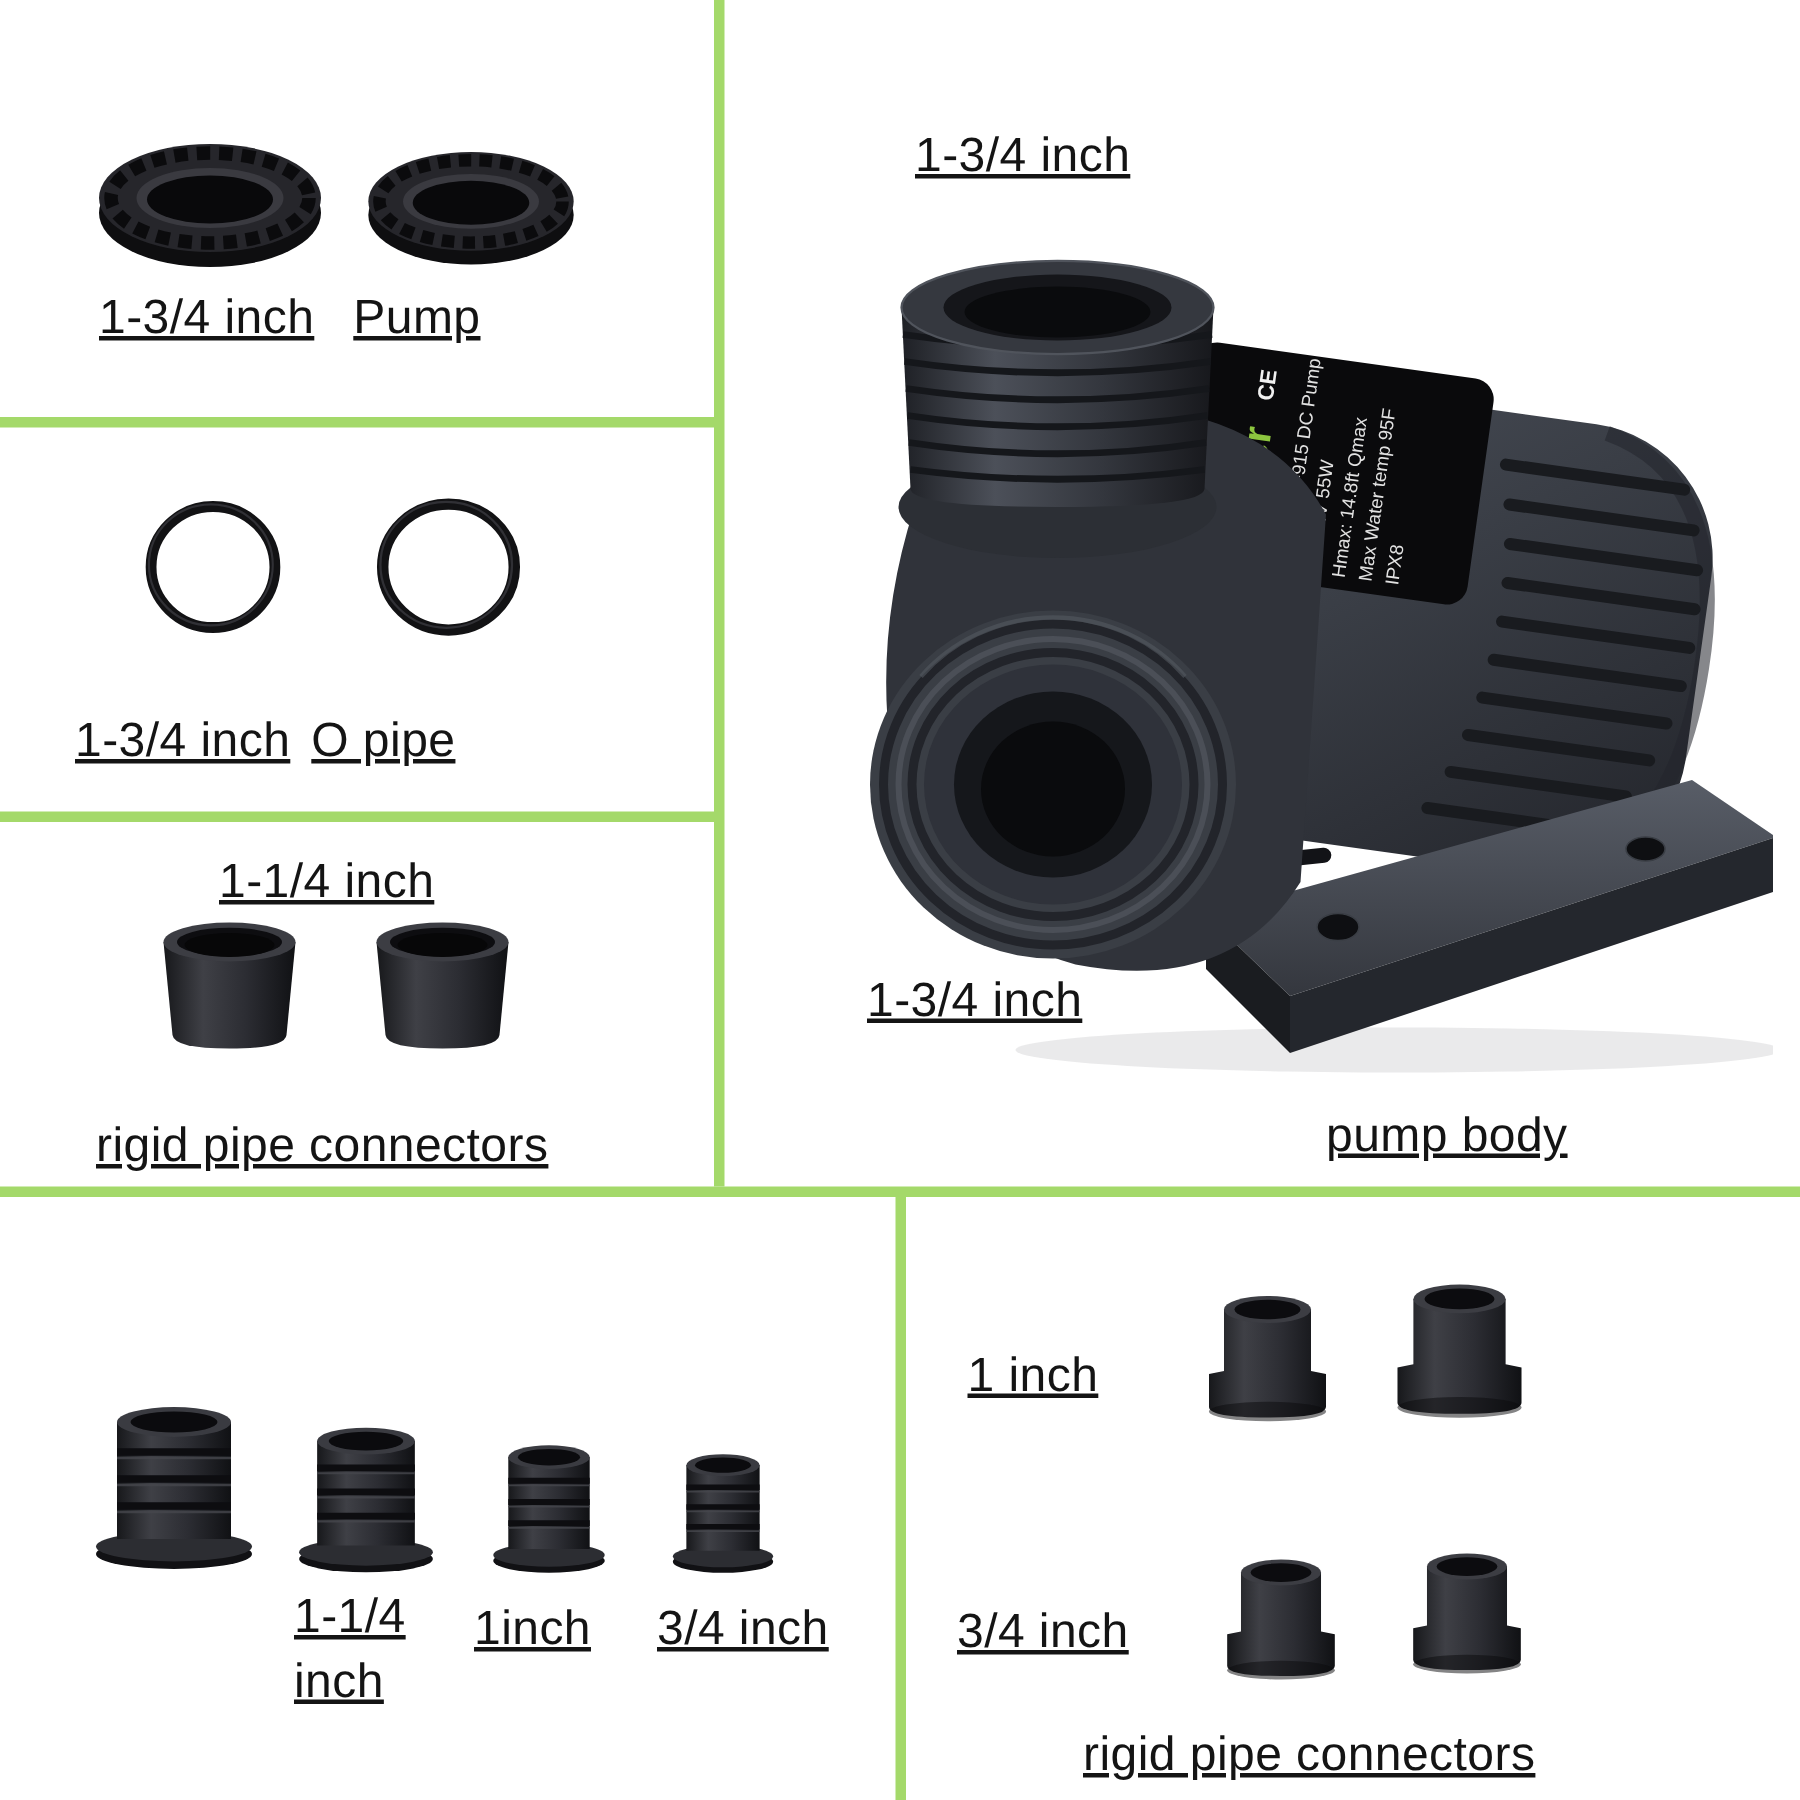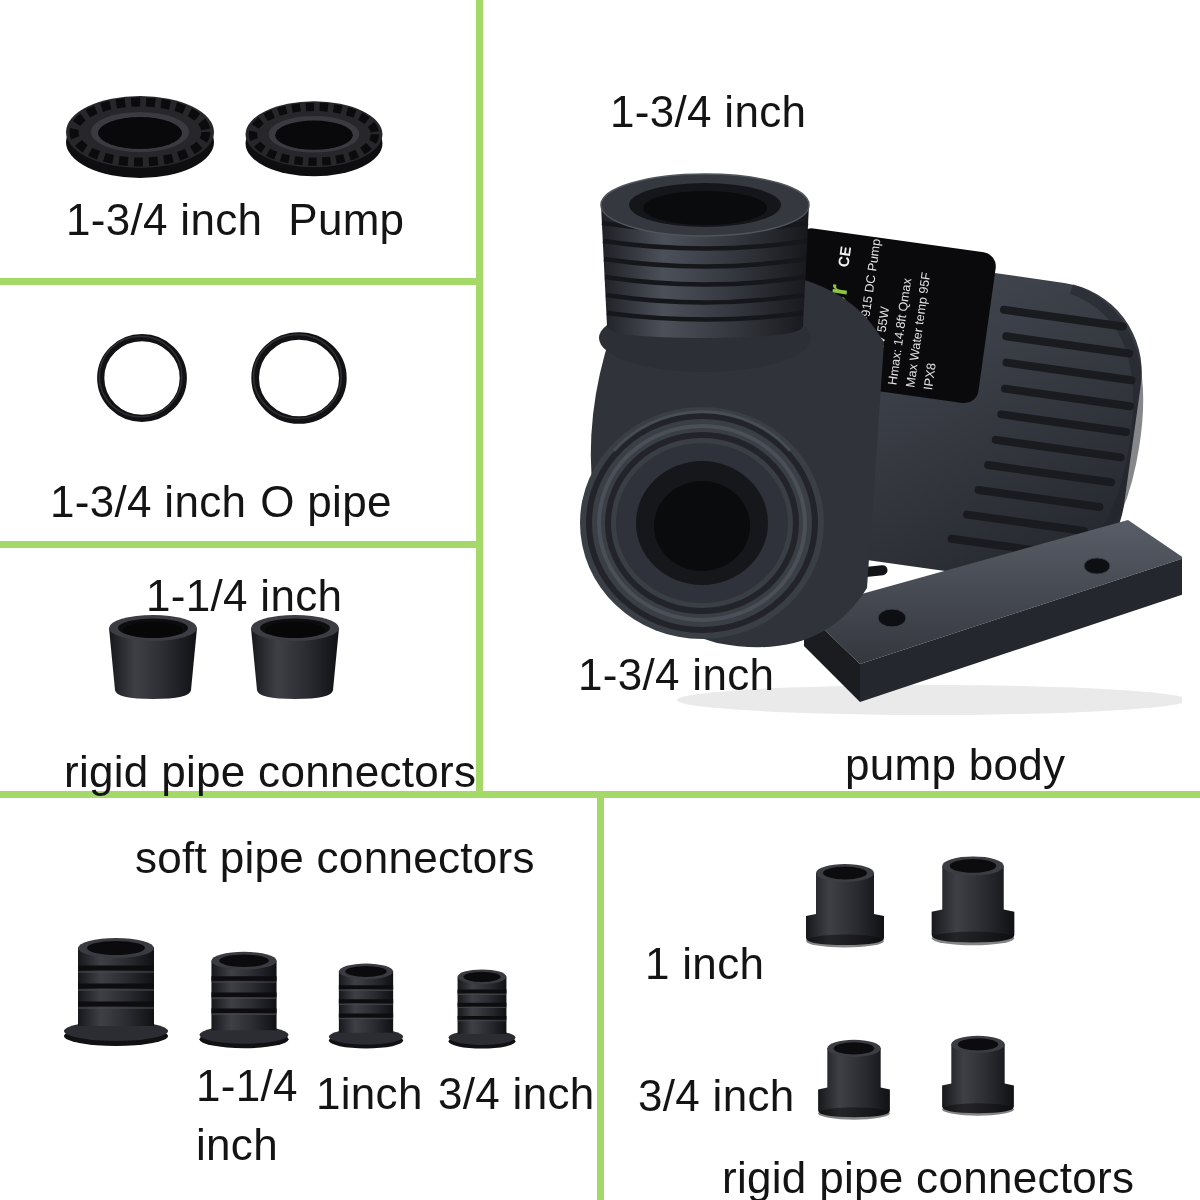--- a/index.html
+++ b/index.html
@@ -1,21 +1,21 @@
 <!DOCTYPE html>
 <html style="--accent: #a4d96a; --text: #141414; --brand-green: #8dc63f;"><head>
 <meta charset="utf-8">
 <style>
   html,body{margin:0;padding:0;background:#ffffff;}
   .canvas{position:relative;width:1200px;height:1200px;background:#fff;overflow:hidden;
           font-family:"Liberation Sans",sans-serif;color:var(--text,#141414);}
   .abs{position:absolute;display:block;}
   .divider{position:absolute;background:var(--accent,#a4d96a);z-index:3;}
-  .lbl{position:absolute;font-size:44px;line-height:1.35;color:var(--text,#141414);
-       z-index:4;white-space:nowrap;letter-spacing:0.3px;}
+  .lbl{position:absolute;font-size:32px;line-height:1.35;color:var(--text,#141414);
+       z-index:4;white-space:nowrap;letter-spacing:0.3px;text-decoration:underline;}
   .lbl.wrap{white-space:normal;}
   .row{display:flex;align-items:baseline;}
   .gap-lg{gap:26px;}
   .gap-sm{gap:14px;}
   .brand-text{fill:var(--brand-green,#8dc63f);font-weight:bold;}
   .plate-line{fill:#e2e2e2;}
 </style>
 </head>
 <body>
 
@@ -168,23 +168,22 @@
       <ellipse cx="150" cy="375" rx="103" ry="97" fill="none" stroke="#4b4f57" stroke-width="4"></ellipse>
       <ellipse cx="150" cy="375" rx="94" ry="88" fill="none" stroke="#22242a" stroke-width="6"></ellipse>
       <ellipse cx="150" cy="375" rx="86" ry="80" fill="#2f323a"></ellipse>
       <ellipse cx="150" cy="375" rx="66" ry="62" fill="#15171b"></ellipse>
       <ellipse cx="150" cy="378" rx="48" ry="45" fill="#0a0b0d"></ellipse>
       <path d="M62,303 A114,108 0 0 1 238,303" stroke="#565b63" stroke-width="3" fill="none" opacity="0.55"></path>
     </g>
   </svg>
 
   <div class="lbl" style="left:578px;top:645px">1-3/4 inch</div>
-  <div class="lbl" style="left:845px;top:735px">pump body</div>
-
-  <div class="lbl" style="left:135px;top:828px">soft pipe connectors</div>
+  <div class="lbl" style="left:884px;top:735px">pump body</div>
+
 
   <svg class="abs" style="left:60px;top:936px" width="112" height="112" viewBox="0 0 112 112" preserveAspectRatio="none">
     <ellipse cx="56" cy="100" rx="52" ry="10" fill="#111114"></ellipse>
     <ellipse cx="56" cy="95" rx="52" ry="10" fill="#2c2d32"></ellipse>
     <path d="M18,12 L18,90 L94,90 L94,12 Z" fill="url(#gMetal)"></path>
     <g stroke="#0d0d10" stroke-width="5">
       <line x1="18" y1="32" x2="94" y2="32"></line>
         <line x1="18" y1="50" x2="94" y2="50"></line>
         <line x1="18" y1="68" x2="94" y2="68"></line>
     </g>
@@ -245,21 +244,21 @@
         <line x1="18" y1="72" x2="94" y2="72"></line>
     </g>
     <ellipse cx="56" cy="12" rx="38" ry="10" fill="#3a3b41"></ellipse>
     <ellipse cx="56" cy="12" rx="29" ry="7" fill="#0b0b0e"></ellipse>
   </svg>
 
   <div class="lbl wrap" style="left:196px;top:1056px;width:106px">1-1/4 inch</div>
   <div class="lbl" style="left:316px;top:1064px">1inch</div>
   <div class="lbl" style="left:438px;top:1064px">3/4 inch</div>
 
-  <div class="lbl" style="left:645px;top:934px">1 inch</div>
+  <div class="lbl" style="left:645px;top:895px">1 inch</div>
 
   <svg class="abs" style="left:795px;top:858px" width="100" height="94" viewBox="0 0 100 94" preserveAspectRatio="none">
     <path d="M21,15 L21,56 L11,58 L11,80 Q11,87 50,87 Q89,87 89,80 L89,58 L79,56 L79,15 Z" fill="url(#gMetal)"></path>
     <ellipse cx="50" cy="15" rx="29" ry="9" fill="#3c3d43"></ellipse>
     <ellipse cx="50" cy="15" rx="22" ry="6.5" fill="#0c0c0f"></ellipse>
     <ellipse cx="50" cy="83" rx="39" ry="6.5" fill="#0a0a0c" opacity="0.5"></ellipse>
   </svg>
   <svg class="abs" style="left:920px;top:850px" width="106" height="100" viewBox="0 0 100 94" preserveAspectRatio="none">
     <path d="M21,15 L21,56 L11,58 L11,80 Q11,87 50,87 Q89,87 89,80 L89,58 L79,56 L79,15 Z" fill="url(#gMetal)"></path>
     <ellipse cx="50" cy="15" rx="29" ry="9" fill="#3c3d43"></ellipse>

